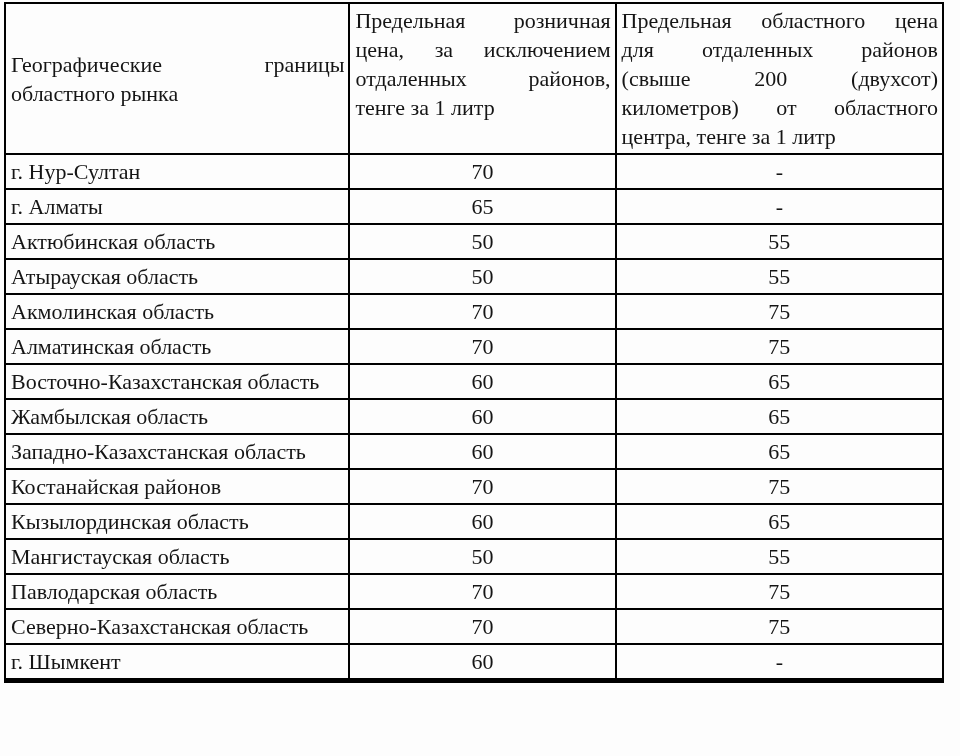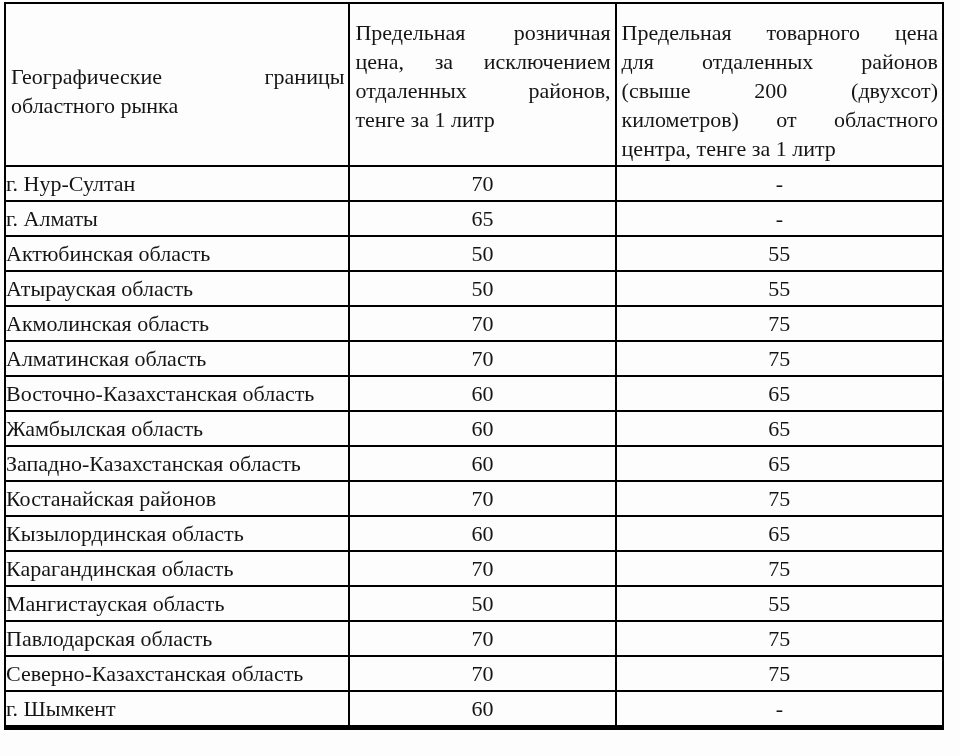--- a/index.html
+++ b/index.html
@@ -36,40 +36,41 @@
     font-weight: normal;
     font-size: 22px;
   }
   tr.header-row {
     height: 145px;
   }
   th.col-region { width: 341px; vertical-align: middle; }
   th.col-price  { width: 263px; vertical-align: top; }
   th.col-remote { width: 324px; vertical-align: top; }
   th .hcell {
-    padding: 14px 4px 2px 5px;
+    padding: 2px 4px 2px 5px;
   }
   .hline {
     text-align: justify;
     text-align-last: justify;
     line-height: 29px;
     white-space: nowrap;
   }
   .hline-last {
     text-align: left;
     text-align-last: left;
     line-height: 29px;
     white-space: nowrap;
   }
   td {
     height: 33px;
     vertical-align: middle;
   }
   td.td-region {
     text-align: left;
+    padding-left: 5px;
   }
   td.td-num {
     text-align: center;
   }
 </style>
 </head>
 <body>
 
 <div class="page">
   <table class="price-table">
@@ -84,21 +85,21 @@
         <th class="col-price">
           <div class="hcell">
             <div class="hline">Предельная розничная</div>
             <div class="hline">цена, за исключением</div>
             <div class="hline">отдаленных районов,</div>
             <div class="hline-last">тенге за 1 литр</div>
           </div>
         </th>
         <th class="col-remote">
           <div class="hcell">
-            <div class="hline">Предельная товарного цена</div>
+            <div class="hline">Предельная областного цена</div>
             <div class="hline">для отдаленных районов</div>
             <div class="hline">(свыше 200 (двухсот)</div>
             <div class="hline">километров) от областного</div>
             <div class="hline-last">центра, тенге за 1 литр</div>
           </div>
         </th>
       </tr>
     </thead>
     <tbody>
         <tr>
@@ -150,25 +151,20 @@
           <td class="td-region">Костанайская районов</td>
           <td class="td-num">70</td>
           <td class="td-num">75</td>
         </tr>
         <tr>
           <td class="td-region">Кызылординская область</td>
           <td class="td-num">60</td>
           <td class="td-num">65</td>
         </tr>
         <tr>
-          <td class="td-region">Карагандинская область</td>
-          <td class="td-num">70</td>
-          <td class="td-num">75</td>
-        </tr>
-        <tr>
           <td class="td-region">Мангистауская область</td>
           <td class="td-num">50</td>
           <td class="td-num">55</td>
         </tr>
         <tr>
           <td class="td-region">Павлодарская область</td>
           <td class="td-num">70</td>
           <td class="td-num">75</td>
         </tr>
         <tr>

